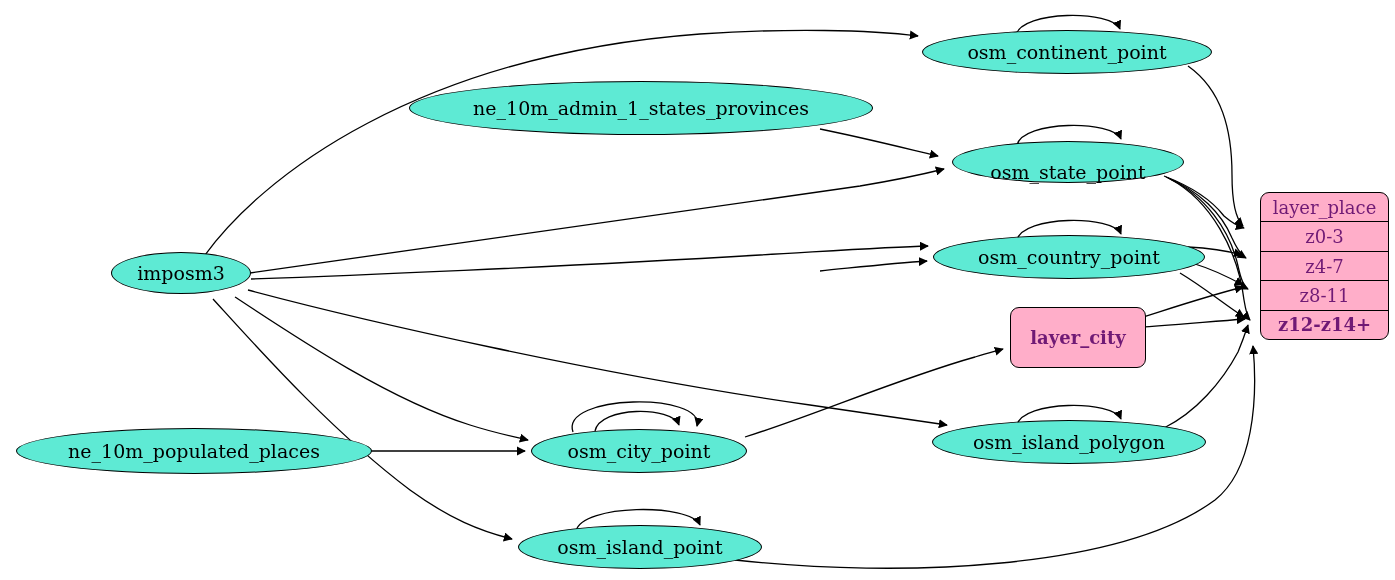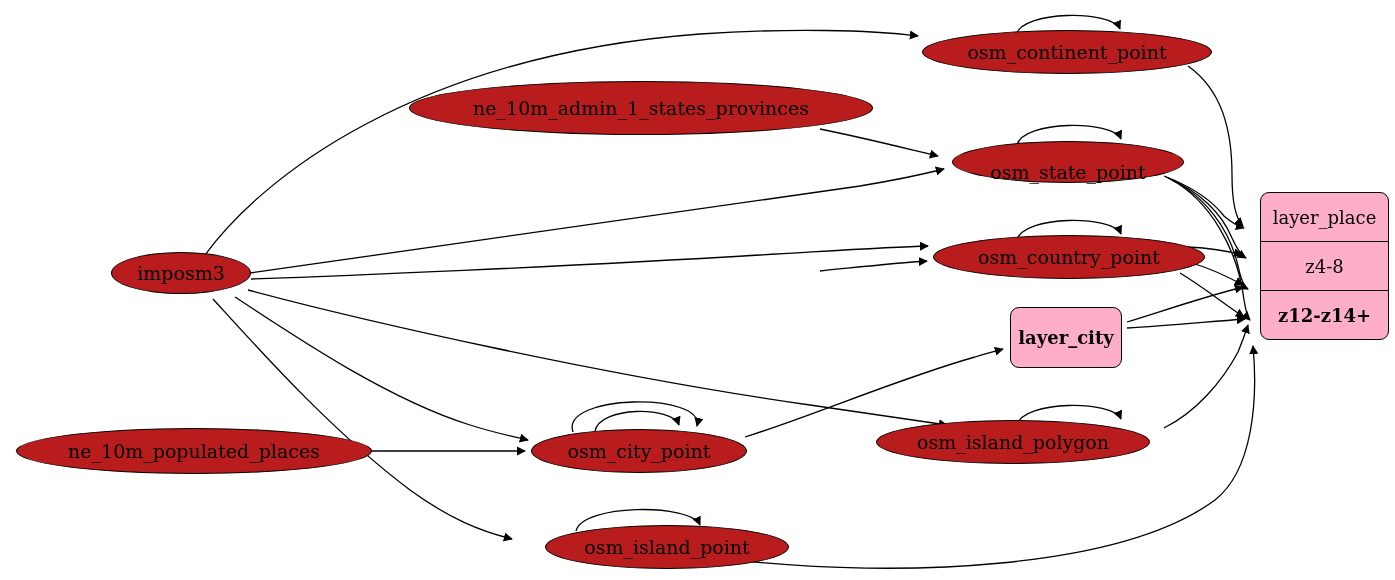--- a/index.html
+++ b/index.html
@@ -20,21 +20,21 @@
     position: absolute;
     left: 0;
     top: 0;
     width: 1395px;
     height: 580px;
   }
   .node-ellipse {
     position: absolute;
     border: 1.2px solid #000000;
     border-radius: 50%;
-    background: #b91c1c;
+    background: #5eead4;
     display: flex;
     align-items: center;
     justify-content: center;
     box-sizing: border-box;
     z-index: 5;
   }
   .node-ellipse .label {
     font-size: 19px;
     color: #000000;
     white-space: nowrap;
@@ -50,21 +50,21 @@
     overflow: hidden;
     display: flex;
     flex-direction: column;
   }
   .record-row {
     flex: 1 1 auto;
     display: flex;
     align-items: center;
     justify-content: center;
     font-size: 18px;
-    color: #000000;
+    color: #701a75;
     white-space: nowrap;
     border-bottom: 1.2px solid #000000;
     box-sizing: border-box;
     padding: 0 6px;
   }
   .record-row:last-child {
     border-bottom: none;
     font-weight: bold;
   }
 </style>
@@ -153,31 +153,33 @@
   </div>
 
   <div class="node-ellipse" style="left:531px; top:429px; width:216px; height:44px;">
     <span class="label">osm_city_point</span>
   </div>
 
   <div class="node-ellipse" style="left:933px; top:235px; width:272px; height:44px;">
     <span class="label">osm_country_point</span>
   </div>
 
-  <div class="node-ellipse" style="left:545px; top:525px; width:244px; height:44px;align-items:center;">
+  <div class="node-ellipse" style="left:518px; top:525px; width:244px; height:44px;align-items:center;">
     <span class="label">osm_island_point</span>
   </div>
 
-  <div class="node-ellipse" style="left:876px; top:420px; width:274px; height:44px;align-items:center;">
+  <div class="node-ellipse" style="left:932px; top:420px; width:274px; height:44px;align-items:center;">
     <span class="label">osm_island_polygon</span>
   </div>
 
   <div class="record-box" style="left:1260px; top:192px; width:129px; height:148px;">
     <div class="record-row">layer_place</div>
-    <div class="record-row">z4-8</div>
+    <div class="record-row">z0-3</div>
+    <div class="record-row">z4-7</div>
+    <div class="record-row">z8-11</div>
     <div class="record-row">z12-z14+</div>
   </div>
 
-  <div class="record-box" style="left:1010px; top:307px; width:112px; height:61px;">
+  <div class="record-box" style="left:1010px; top:307px; width:136px; height:61px;">
     <div class="record-row">layer_city</div>
   </div>
 
 </div>
 
 </body></html>

